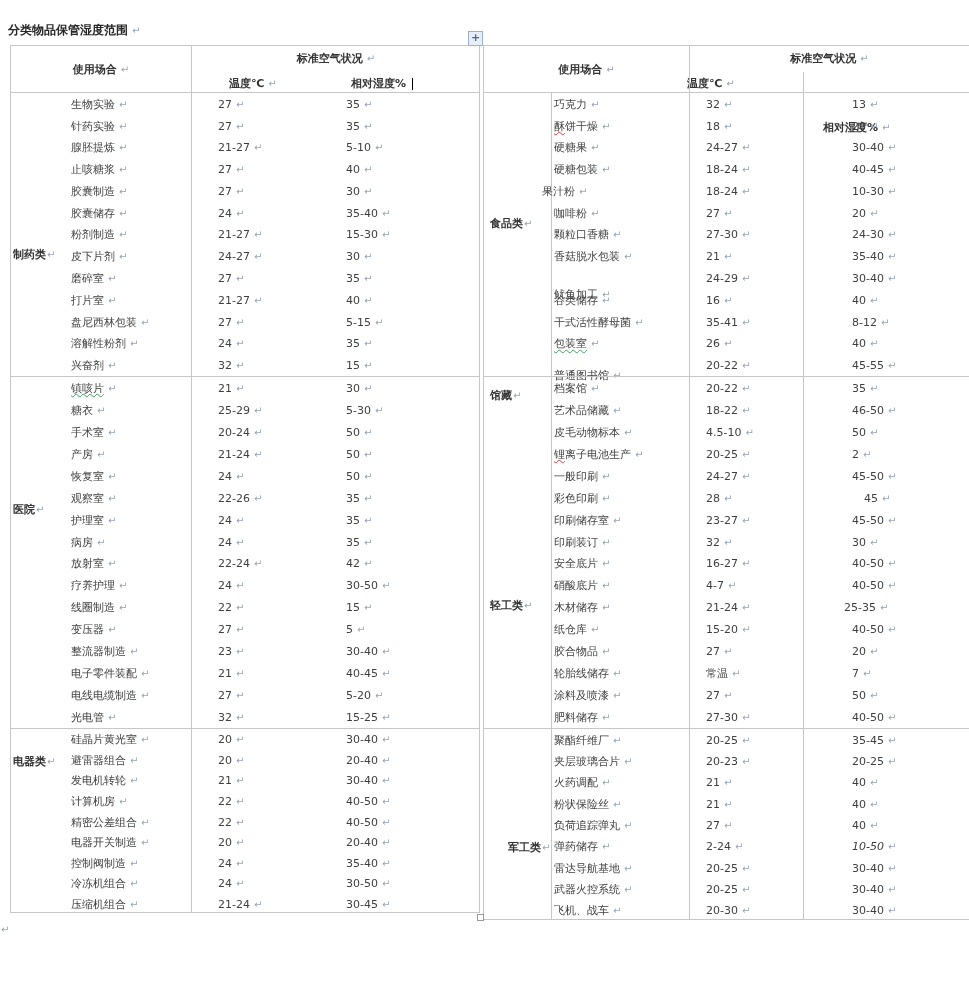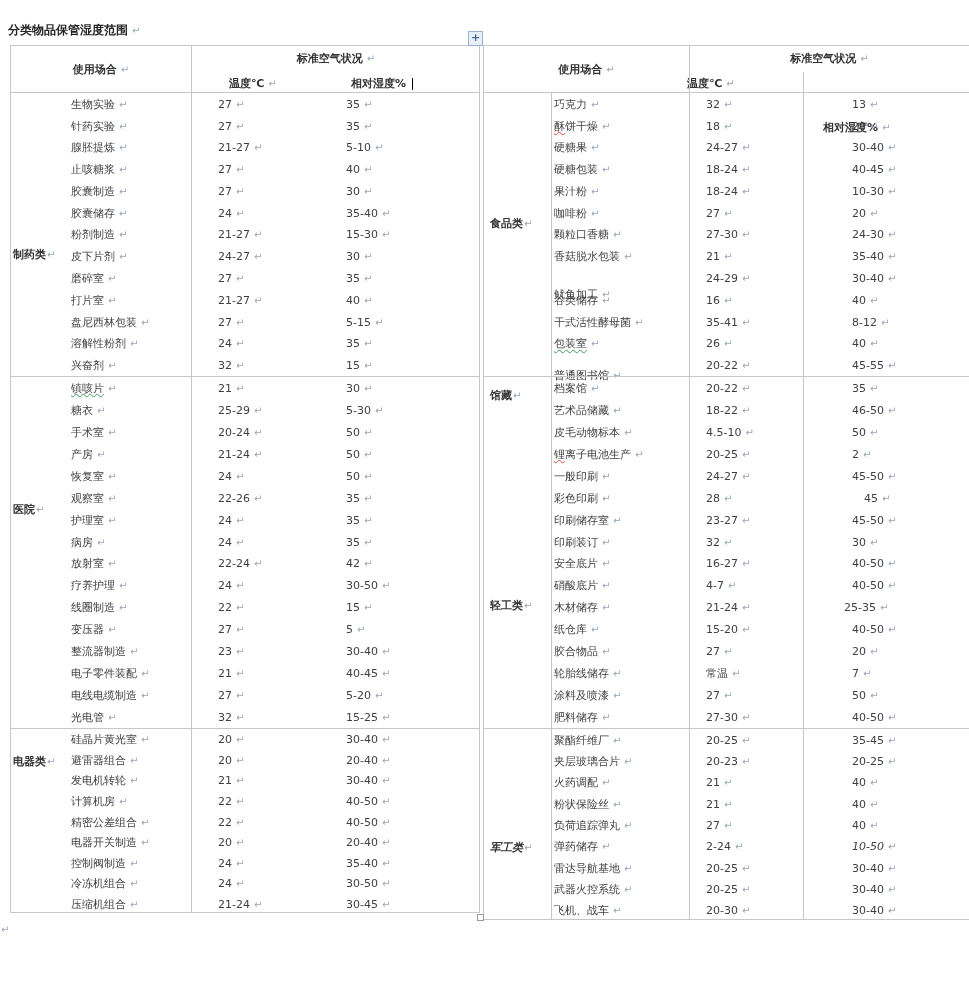--- a/index.html
+++ b/index.html
@@ -270,21 +270,21 @@
           <span class="cell" style="left: 70px;"><span>硬糖果</span><span class="mark">↵</span></span>
           <span class="cell" style="left: 222px;"><span>24-27</span><span class="mark">↵</span></span>
           <span class="cell" style="left: 368px;"><span>30-40</span><span class="mark">↵</span></span>
         </div>
         <div class="trow">
           <span class="cell" style="left: 70px;"><span>硬糖包装</span><span class="mark">↵</span></span>
           <span class="cell" style="left: 222px;"><span>18-24</span><span class="mark">↵</span></span>
           <span class="cell" style="left: 368px;"><span>40-45</span><span class="mark">↵</span></span>
         </div>
         <div class="trow">
-          <span class="cell" style="left: 70px; text-align: right;"><span>果汁粉</span><span class="mark">↵</span></span>
+          <span class="cell" style="left: 58px; text-align: right;"><span>果汁粉</span><span class="mark">↵</span></span>
           <span class="cell" style="left: 222px;"><span>18-24</span><span class="mark">↵</span></span>
           <span class="cell" style="left: 368px;"><span>10-30</span><span class="mark">↵</span></span>
         </div>
         <div class="trow">
           <span class="cell" style="left: 70px;"><span>咖啡粉</span><span class="mark">↵</span></span>
           <span class="cell" style="left: 222px;"><span>27</span><span class="mark">↵</span></span>
           <span class="cell" style="left: 368px;"><span>20</span><span class="mark">↵</span></span>
         </div>
         <div class="trow">
           <span class="cell" style="left: 70px;"><span>颗粒口香糖</span><span class="mark">↵</span></span>
@@ -400,21 +400,21 @@
           <span class="cell" style="left: 222px;"><span>27</span><span class="mark">↵</span></span>
           <span class="cell" style="left: 368px;"><span>50</span><span class="mark">↵</span></span>
         </div>
         <div class="trow">
           <span class="cell" style="left: 70px;"><span>肥料储存</span><span class="mark">↵</span></span>
           <span class="cell" style="left: 222px;"><span>27-30</span><span class="mark">↵</span></span>
           <span class="cell" style="left: 368px;"><span>40-50</span><span class="mark">↵</span></span>
         </div>
       </div>
       <div class="tsection bline" style="height: 193px;">
-        <div class="cat" style="left: 6px; width: 56px; top: 112px; font-style: italic;"><span>军工类</span><span class="mark tight">↵</span></div>
+        <div class="cat" style="left: 24px; width: 56px; top: 112px;"><span>军工类</span><span class="mark tight">↵</span></div>
         <div class="trow">
           <span class="cell" style="left: 70px;"><span>聚酯纤维厂</span><span class="mark">↵</span></span>
           <span class="cell" style="left: 222px;"><span>20-25</span><span class="mark">↵</span></span>
           <span class="cell" style="left: 368px;"><span>35-45</span><span class="mark">↵</span></span>
         </div>
         <div class="trow">
           <span class="cell" style="left: 70px;"><span>夹层玻璃合片</span><span class="mark">↵</span></span>
           <span class="cell" style="left: 222px;"><span>20-23</span><span class="mark">↵</span></span>
           <span class="cell" style="left: 368px;"><span>20-25</span><span class="mark">↵</span></span>
         </div>

